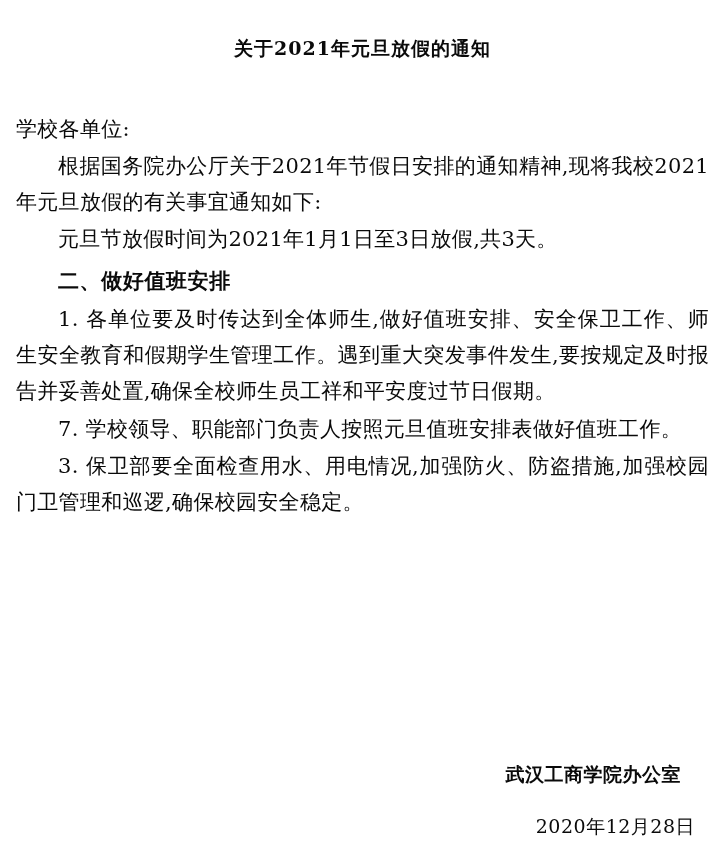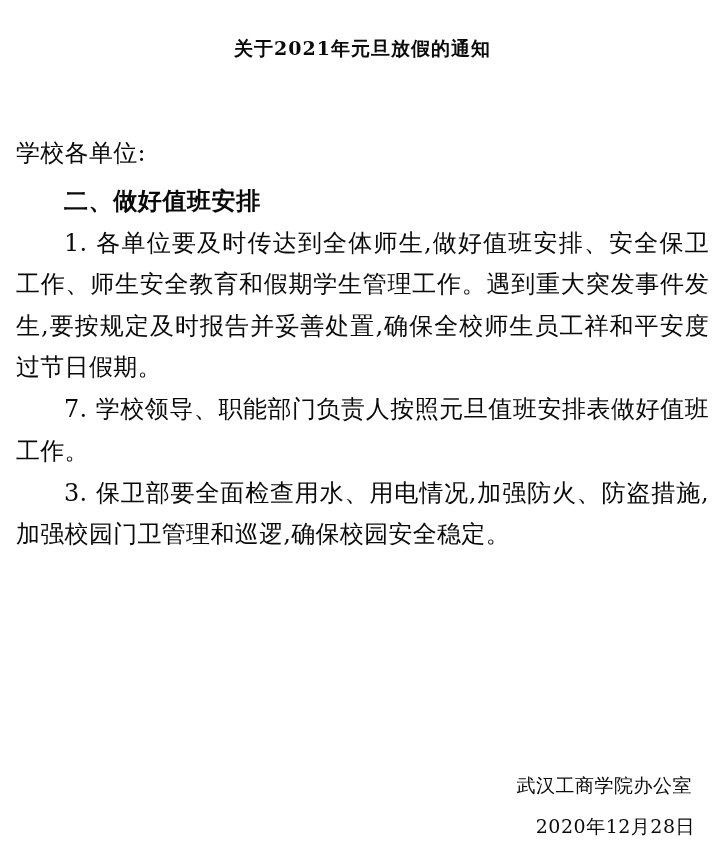--- a/index.html
+++ b/index.html
@@ -24,22 +24,22 @@
   .doc-title {
     text-align: center;
     font-size: 19px;
     font-weight: bold;
     letter-spacing: 1px;
     margin-top: 36px;
     margin-bottom: 0;
     line-height: 1.3;
   }
   .body-block {
-    margin-top: 72px;
-    font-size: 24px;
+    margin-top: 50px;
+    font-size: 21px;
     line-height: 1.72;
   }
   .para {
     margin: 0 0 1px 0;
     text-align: justify;
     letter-spacing: 0.3px;
   }
   .indent {
     text-indent: 2em;
   }
@@ -61,39 +61,42 @@
   .signature {
     position: absolute;
     right: 28px;
     bottom: 34px;
     text-align: right;
     font-size: 19px;
     line-height: 1.9;
     letter-spacing: 0.5px;
   }
   .sig-line {
-    margin: 5px;
+    margin: 16px;
+    font-weight: bold;
   }
   .sig-date {
     margin: 0;
     padding-right: 2px;
   }
 </style>
 </head>
 <body>
 
 <div class="page">
 
   <h1 class="doc-title">关于2021年元旦放假的通知</h1>
 
   <div class="body-block">
 
     <p class="para">学校各单位:</p>
 
+    <p class="para indent">根据国务院办公厅关于2021年节假日安排的通知精神,现将我校2021年元旦放假的有关事宜通知如下:</p>
 
+    <p class="para indent">元旦节放假时间为2021年1月1日至3日放假,共3天。</p>
 
     <p class="para section-head">二、做好值班安排</p>
     <p class="para indent">1. 各单位要及时传达到全体师生,做好值班安排、安全保卫工作、师生安全教育和假期学生管理工作。遇到重大突发事件发生,要按规定及时报告并妥善处置,确保全校师生员工祥和平安度过节日假期。</p>
     <p class="para indent">7. 学校领导、职能部门负责人按照元旦值班安排表做好值班工作。</p>
     <p class="para indent">3. 保卫部要全面检查用水、用电情况,加强防火、防盗措施,加强校园门卫管理和巡逻,确保校园安全稳定。</p>
 
 
   </div>
 
   <div class="signature">

